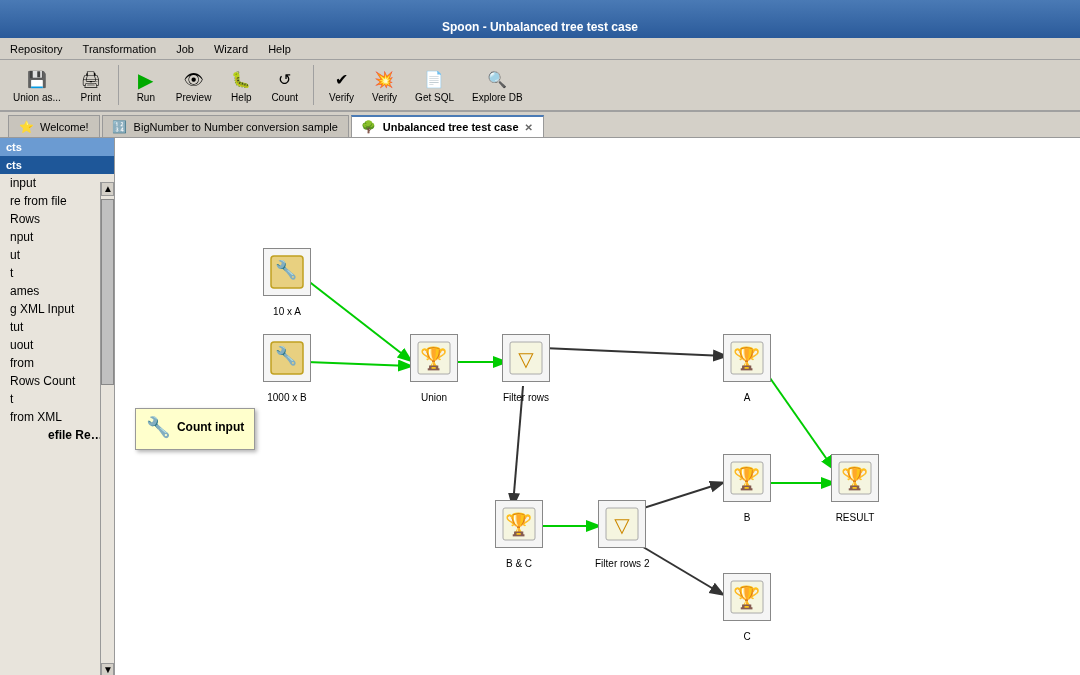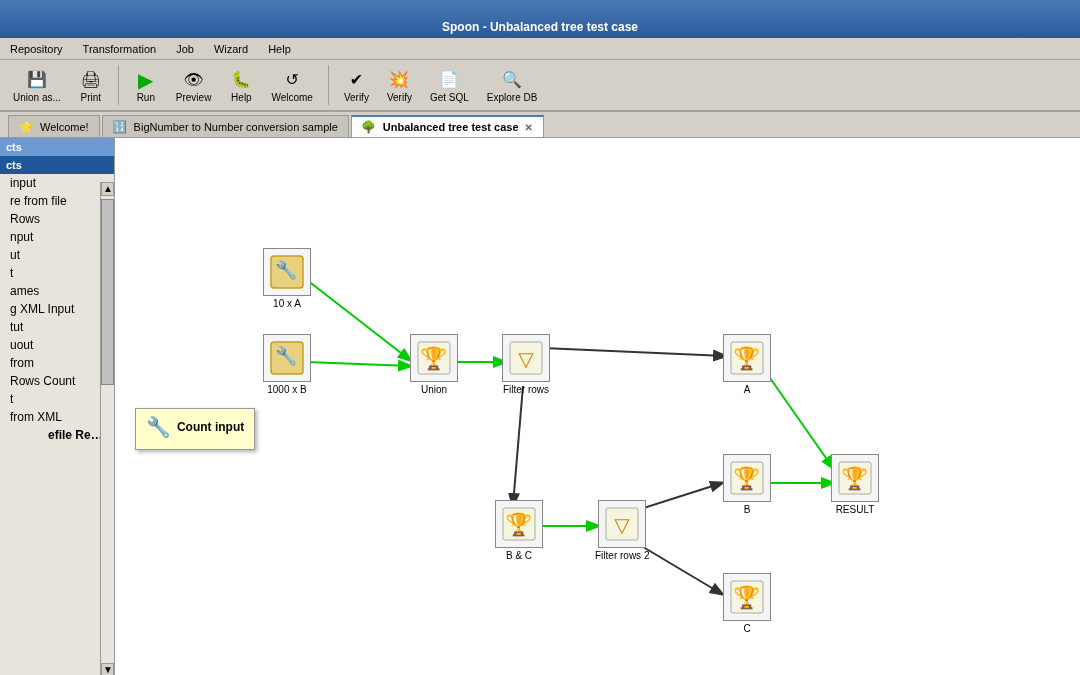--- a/index.html
+++ b/index.html
@@ -176,21 +176,21 @@
       height: 48px;
       border: 1px solid #888;
       background: #f5f5f5;
       display: flex;
       align-items: center;
       justify-content: center;
       font-size: 24px;
     }
     .node-label {
       font-size: 10px;
-      margin-top: 2px;
+      margin-top: 10px;
       text-align: right;
       white-space: nowrap;
     }
 
     
     #arrows-svg {
       position: absolute;
       top: 0;
       left: 0;
       width: 100%;
@@ -290,21 +290,21 @@
   <button class="toolbar-btn">
     <div class="toolbar-icon">👁</div>
     <span>Preview</span>
   </button>
   <button class="toolbar-btn">
     <div class="toolbar-icon">🐛</div>
     <span>Help</span>
   </button>
   <button class="toolbar-btn">
     <div class="toolbar-icon">↺</div>
-    <span>Welcome</span>
+    <span>Count</span>
   </button>
   <div class="toolbar-sep"></div>
   <button class="toolbar-btn">
     <div class="toolbar-icon">✔</div>
     <span>Verify</span>
   </button>
   <button class="toolbar-btn">
     <div class="toolbar-icon">💥</div>
     <span>Verify</span>
   </button>

